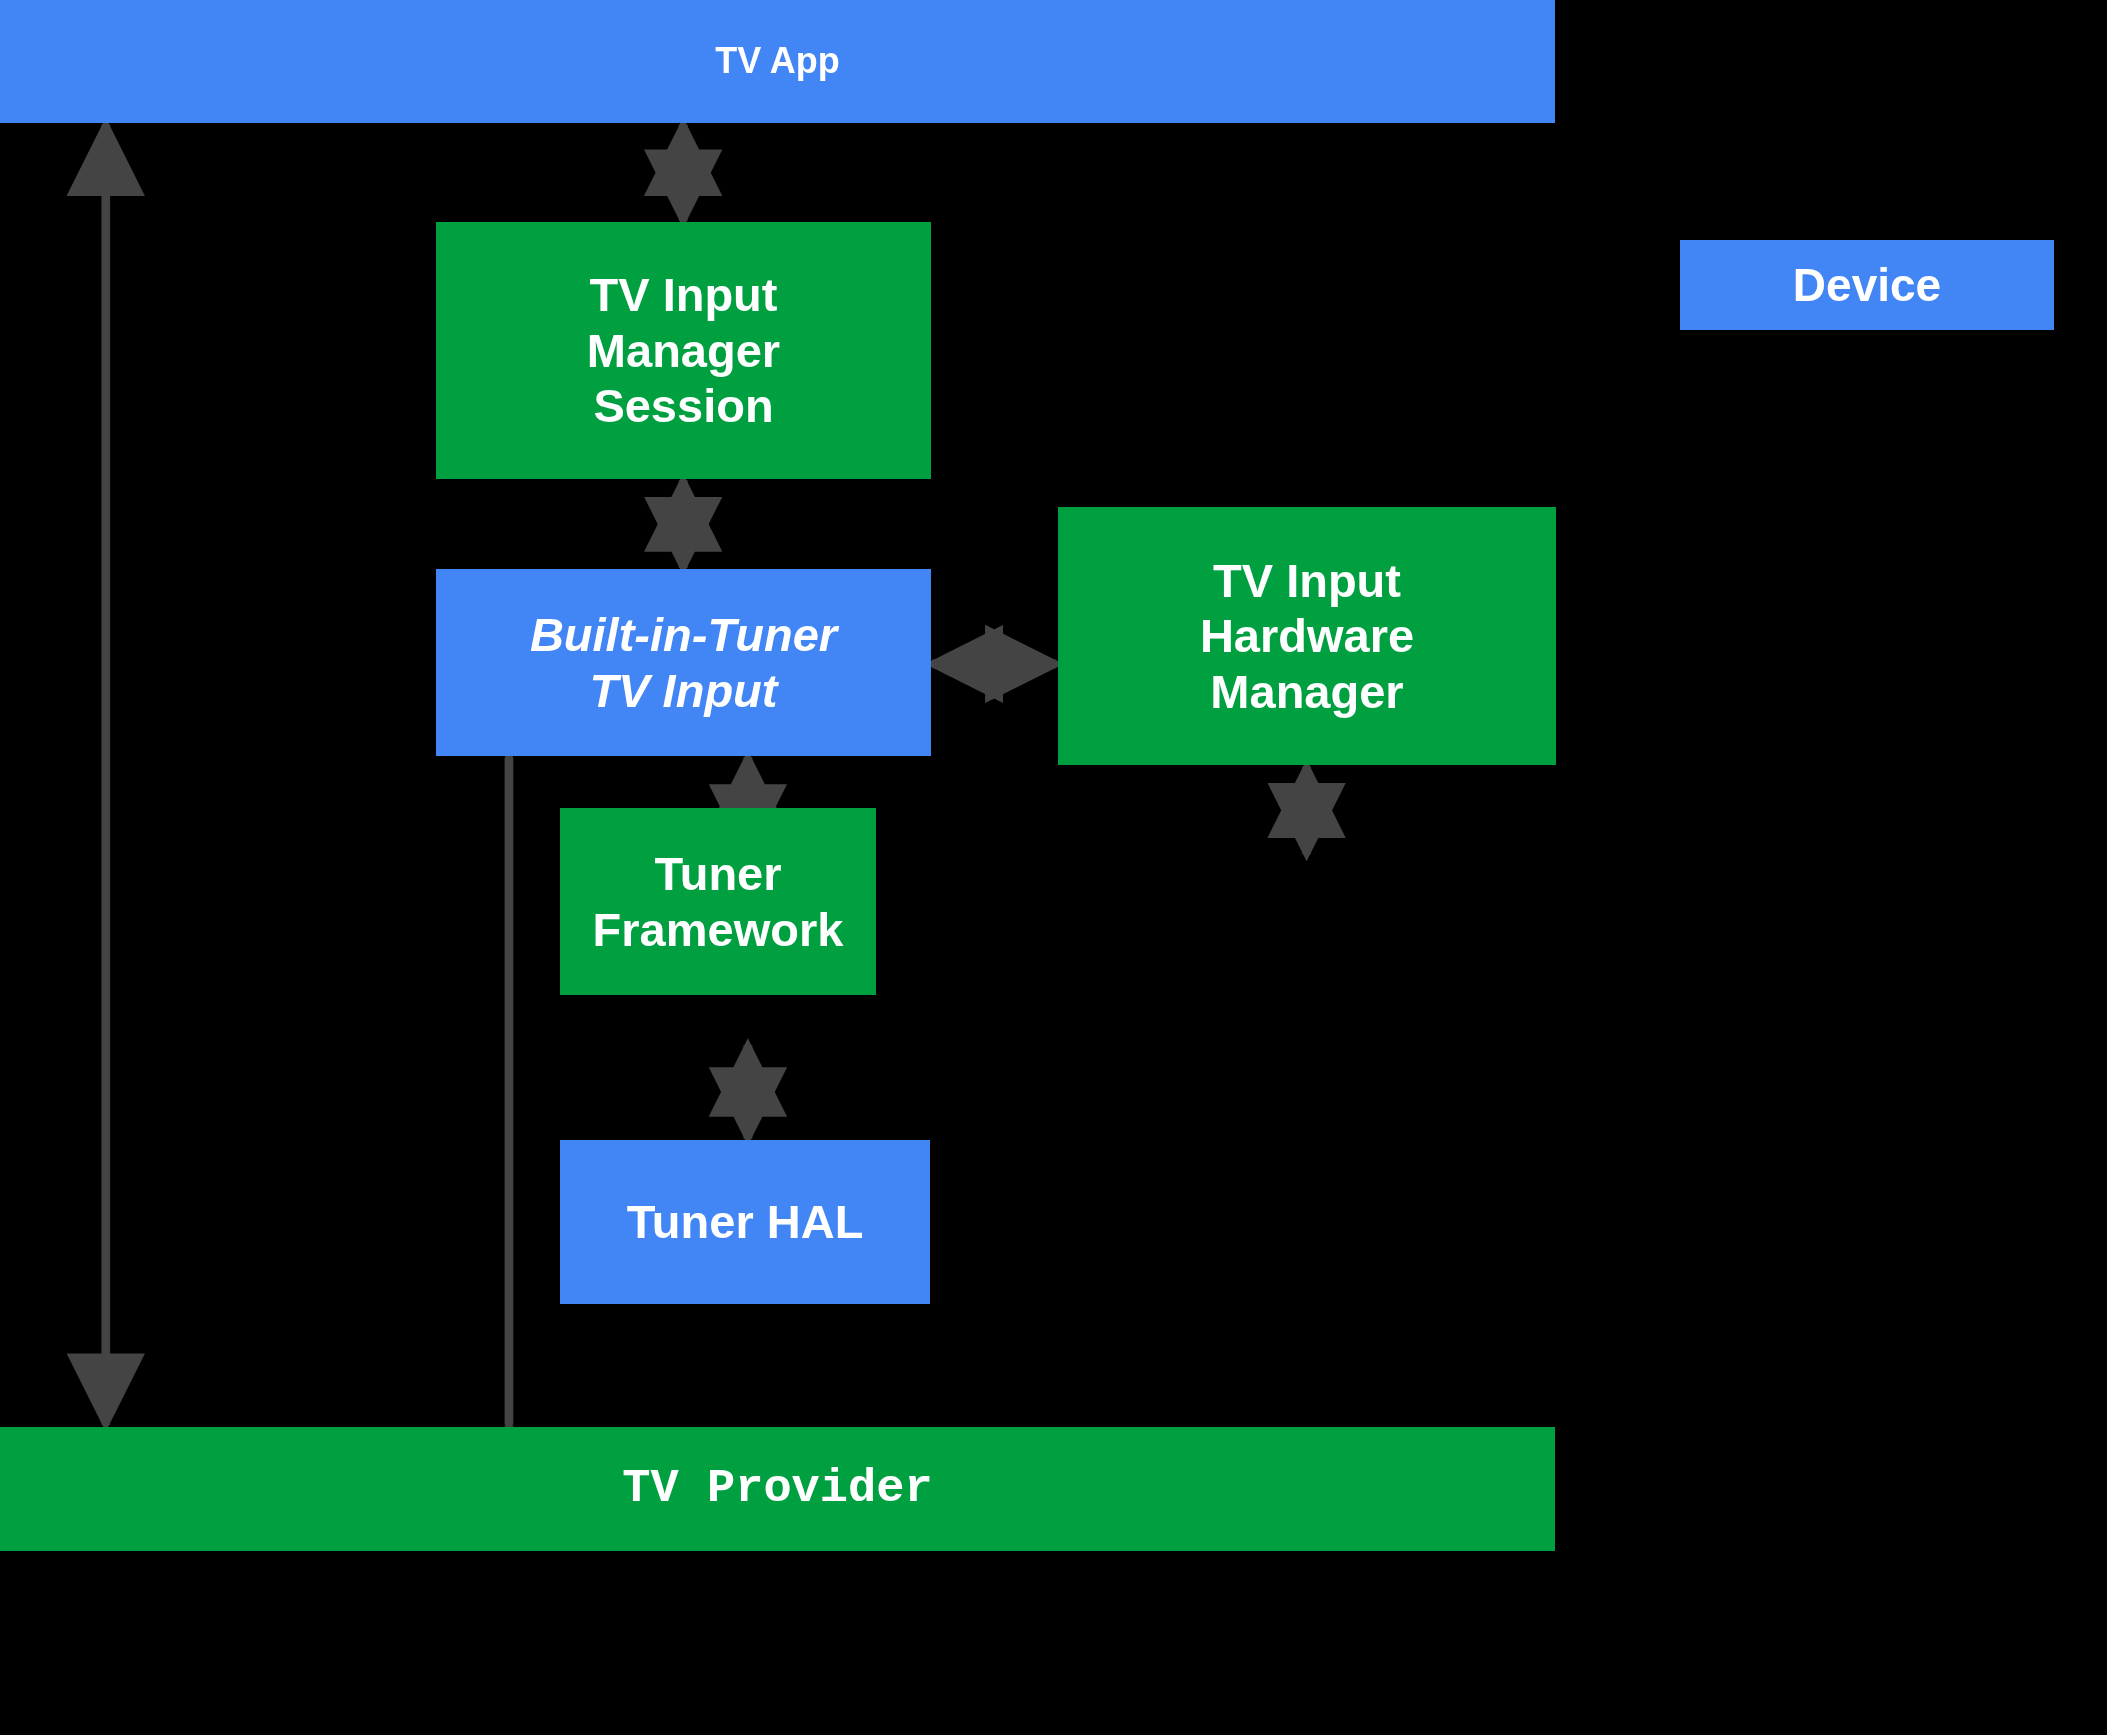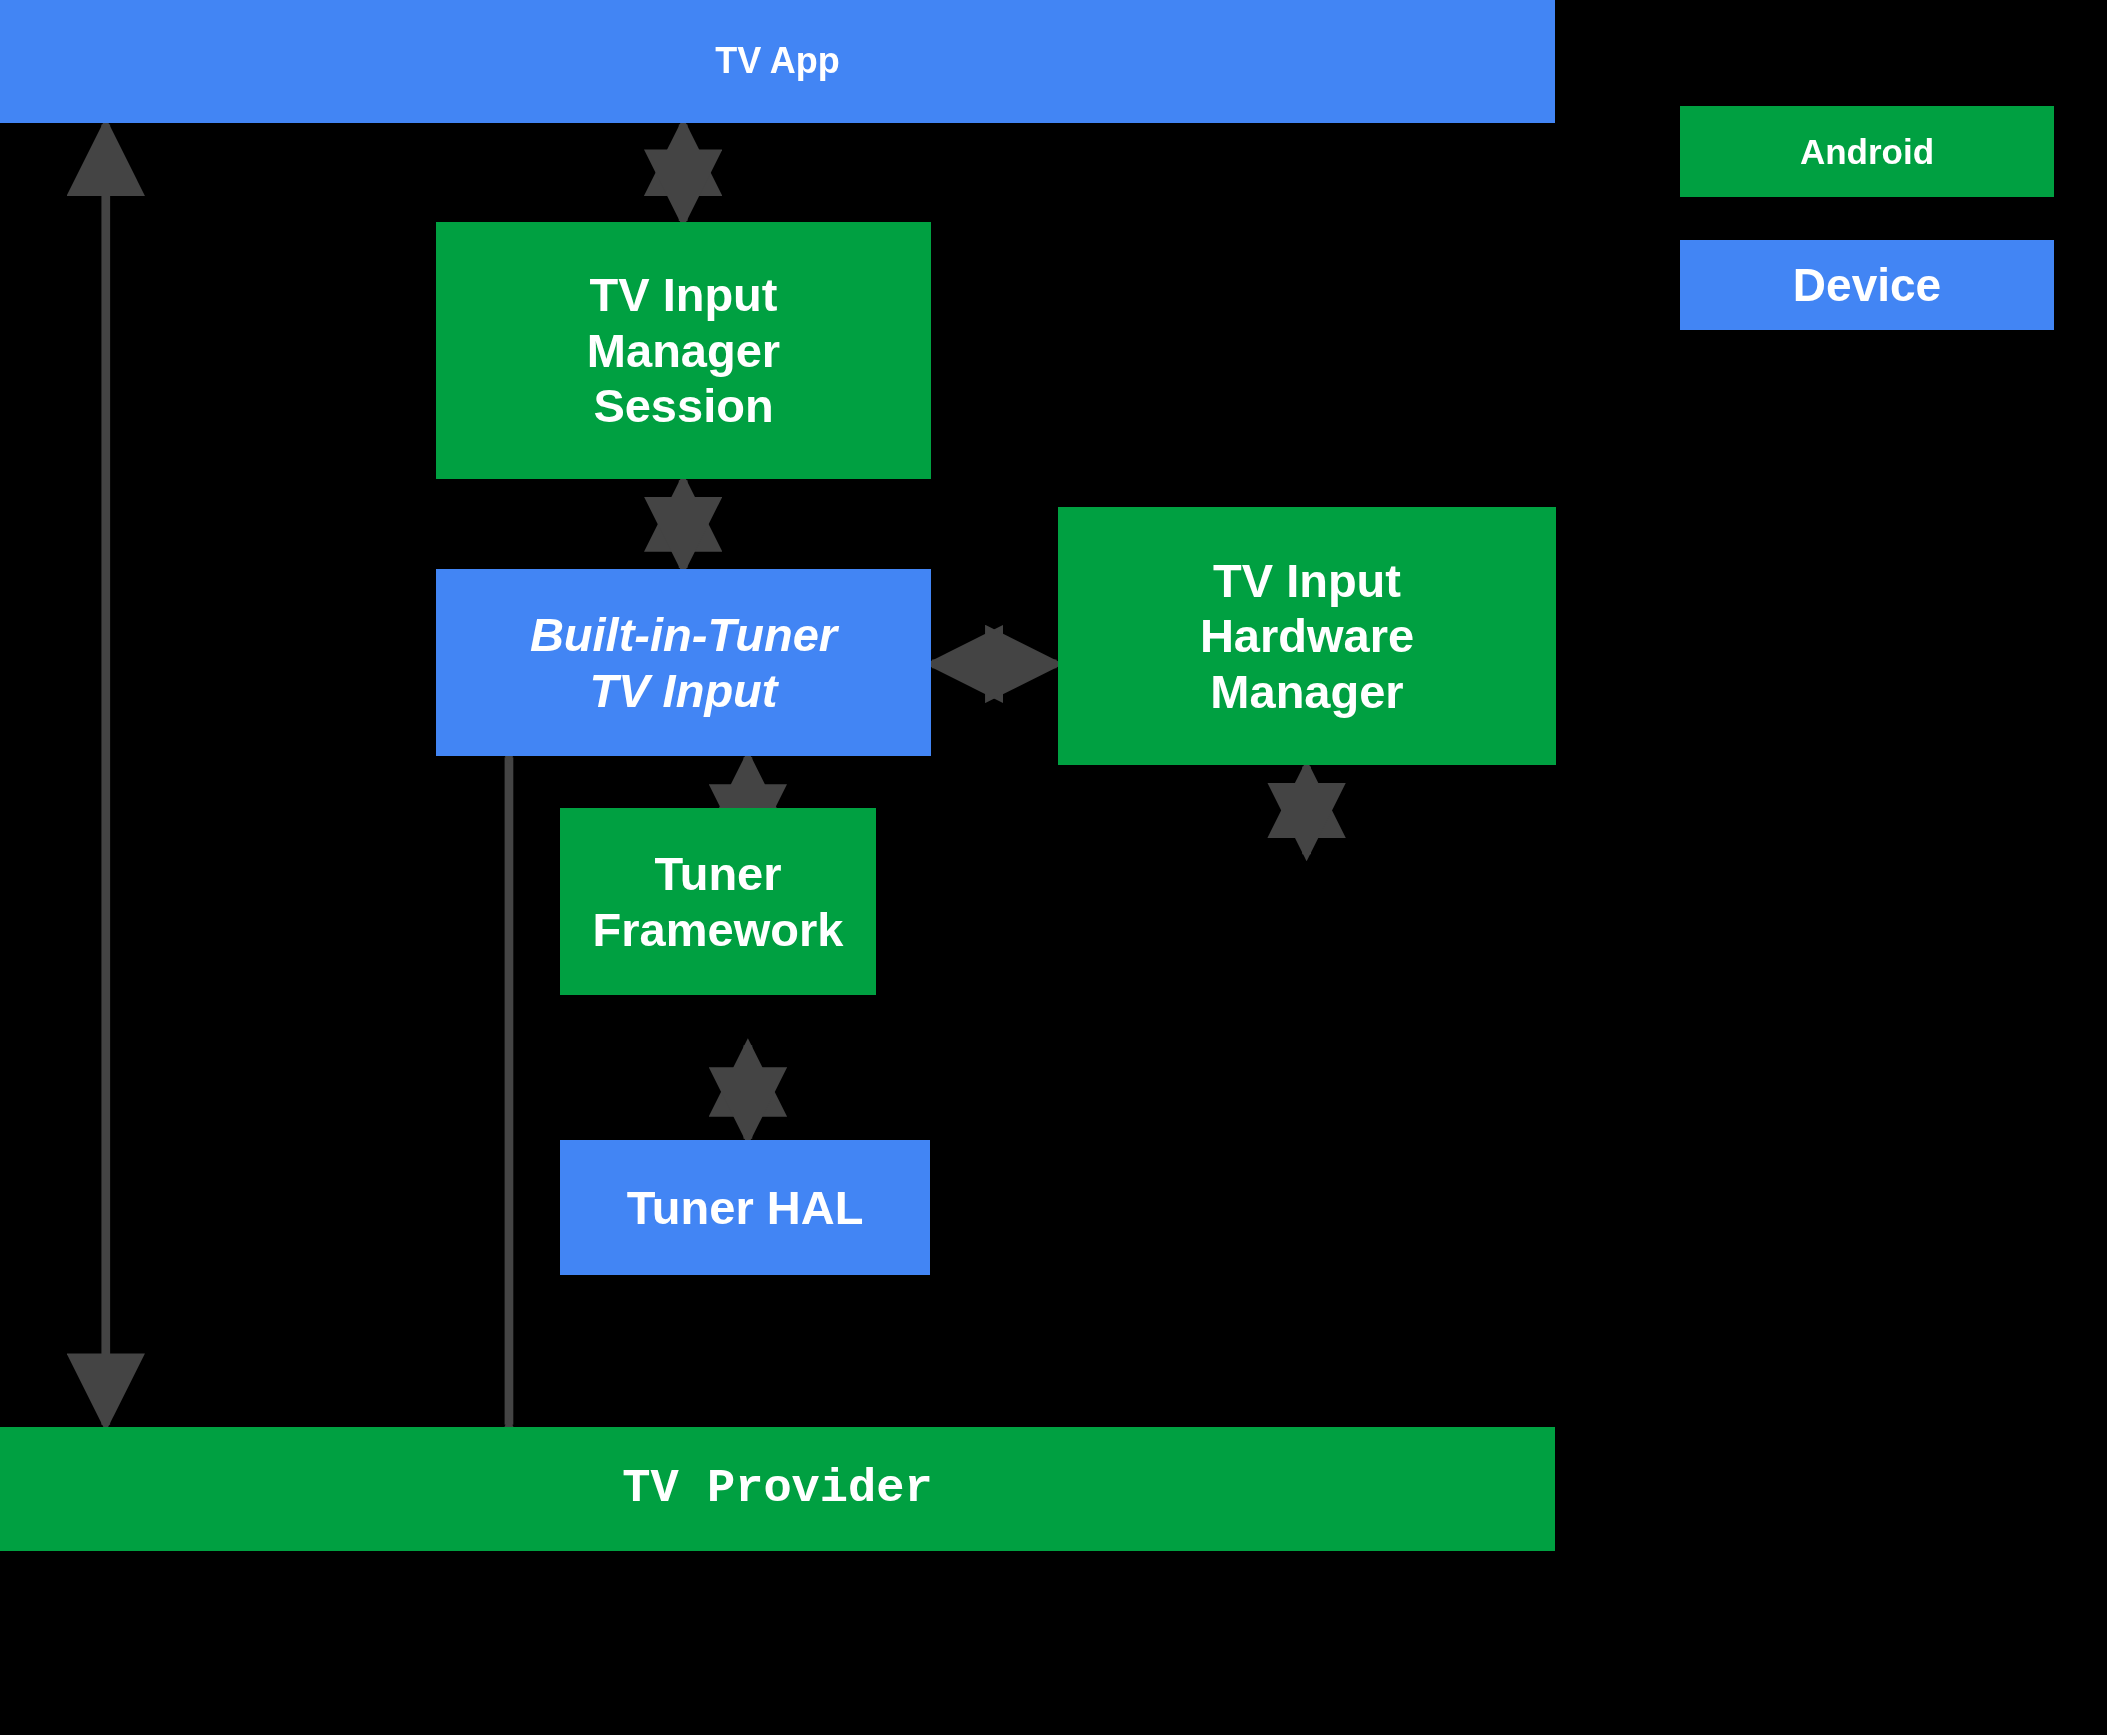--- a/index.html
+++ b/index.html
@@ -34,21 +34,21 @@
   .green { background: #00A041; }
   .blue  { background: #4285F4; }
 
   
   .b-tv-app            { left:0px;    top:0px;    width:1555px; height:123px;  font-size:36px; }
   .b-tims              { left:436px;  top:222px;  width:495px;  height:257px;  font-size:47px; }
   .b-bti               { left:436px;  top:569px;  width:495px;  height:187px;  font-size:47px;font-style:italic; }
   .b-tihm              { left:1058px; top:507px;  width:498px;  height:258px;  font-size:47px; }
   .b-tuner-fw          { left:560px;  top:808px; width:316px;  height:187px;  font-size:47px; }
   .b-tv-input-hal      { left:1058px; top:856px; width:498px;  height:190px;  font-size:47px; }
-  .b-tuner-hal         { left:560px;  top:1140px; width:370px;  height:135px;  font-size:47px; }
+  .b-tuner-hal         { left:560px;  top:1140px; width:370px;  height:164px;  font-size:47px; }
   .b-tv-provider       { left:0px;    top:1427px; width:1555px; height:124px;  font-size:47px;font-family:Liberation Mono, monospace; }
 
   
   .legend-box { position:absolute; left:1680px; width:374px; }
   .lg-android { top:106px; height:91px; font-size:35px; }
   .lg-device  { top:240px; height:90px; font-size:46px; }
 
   
   #arrows {
     position: absolute;
@@ -104,18 +104,17 @@
 Manager</div>
 
   <div class="box green b-tuner-fw">Tuner
 Framework</div>
 
 
   <div class="box blue b-tuner-hal">Tuner HAL</div>
 
   <div class="box green b-tv-provider">TV Provider</div>
 
-  <div class="box green legend-box lg-android">Android</div>
 
   <div class="box blue legend-box lg-device">Device</div>
 
 </div>
 
 
 </body></html>

